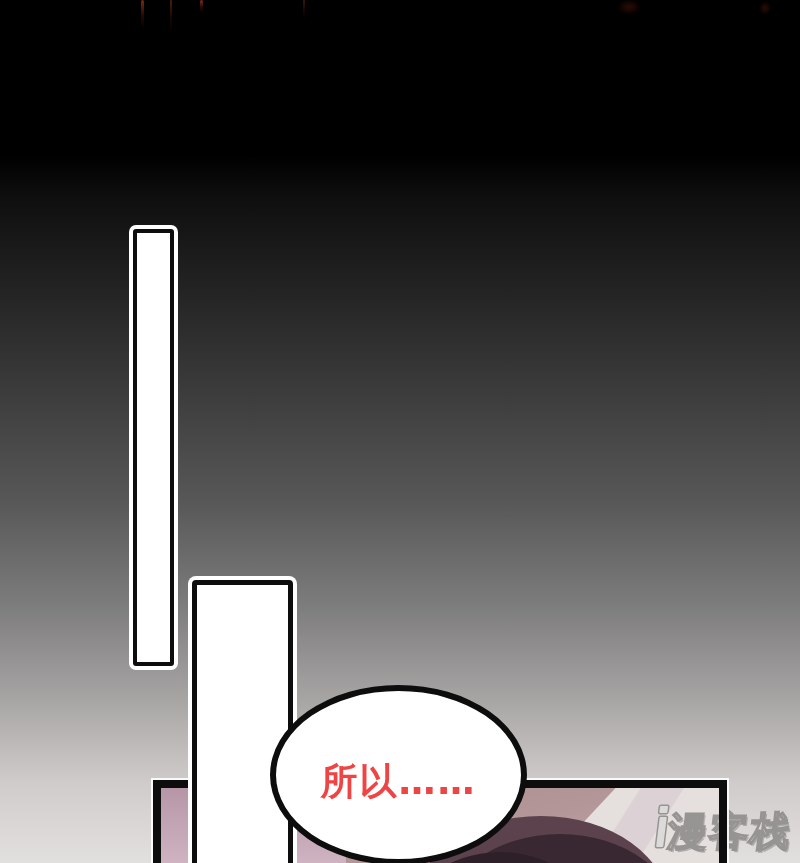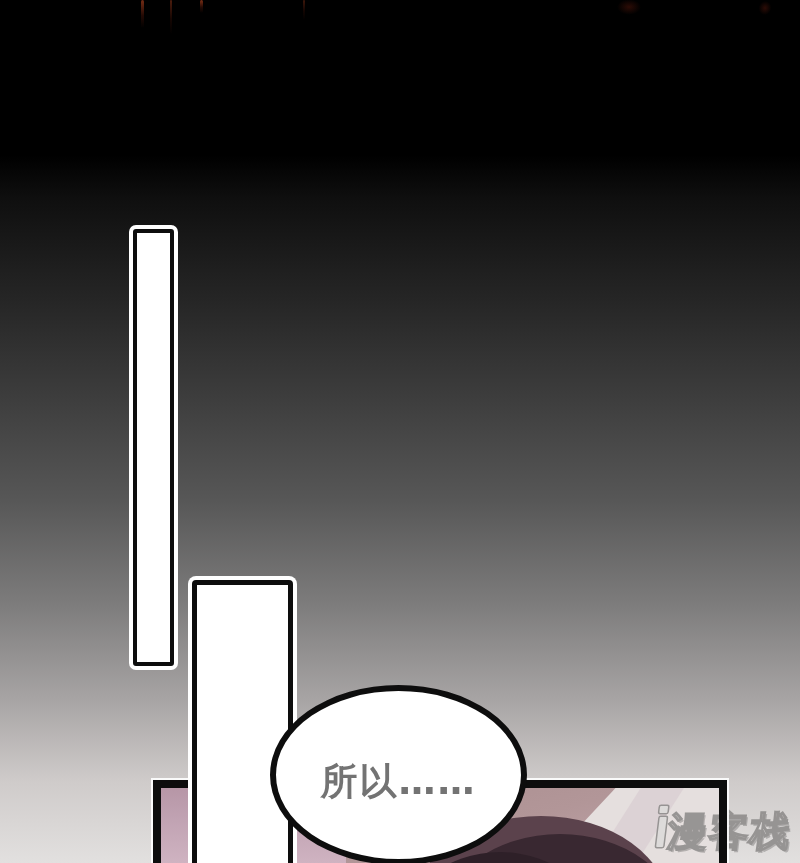--- a/index.html
+++ b/index.html
@@ -58,21 +58,21 @@
     box-shadow:0 0 0 2px rgba(255,255,255,.9);}
   
   .strip{position:absolute;background:var(--bubble-fill);border:4px solid var(--ink);
     border-radius:3px;box-shadow:0 0 0 4px #fff;z-index:4}
   .strip-1{left:133px;top:229px;width:41px;height:437px}
   .strip-2{left:192px;top:580px;width:101px;height:295px;border-width:5px;border-radius:4px}
   
   .bubble{position:absolute;left:270px;top:685px;width:257px;height:180px;
     background:var(--bubble-fill);border:6px solid var(--ink);border-radius:50%;
     display:flex;align-items:center;justify-content:center;z-index:5}
-  .bubble-text{font-size:37px;font-weight:700;color:#737373;letter-spacing:2px;
+  .bubble-text{font-size:37px;font-weight:700;color:#ef4444;letter-spacing:2px;
     padding-top:14px;white-space:nowrap}
 </style>
 </head>
 <body>
 
 <div class="stage">
 
   <div class="streak s1"></div>
   <div class="streak s2"></div>
   <div class="streak s3"></div>

